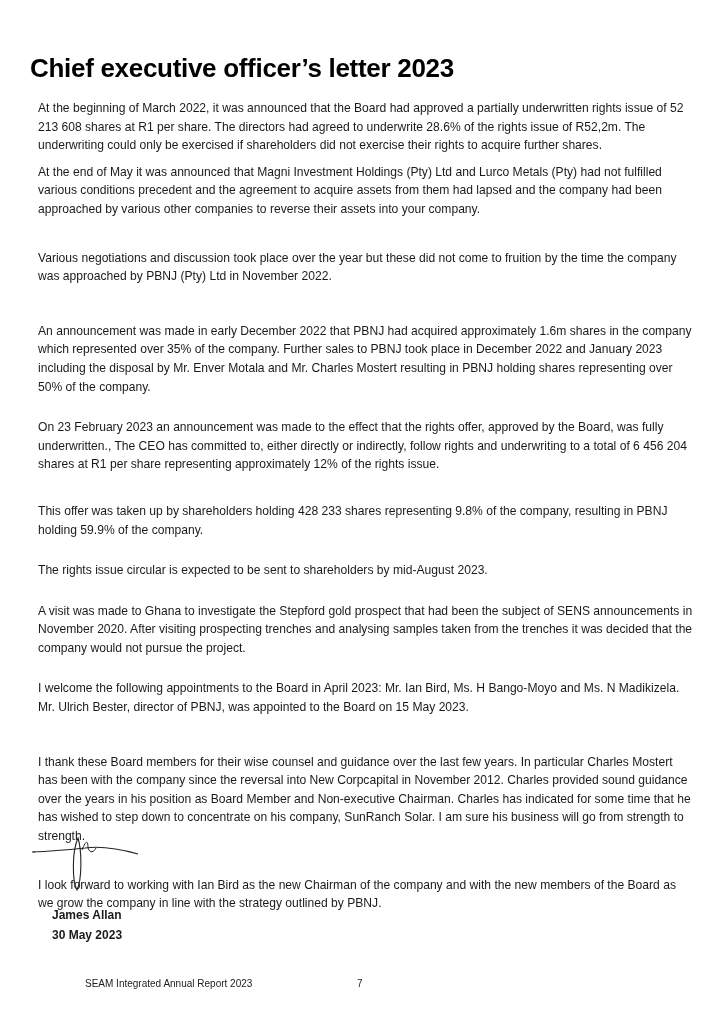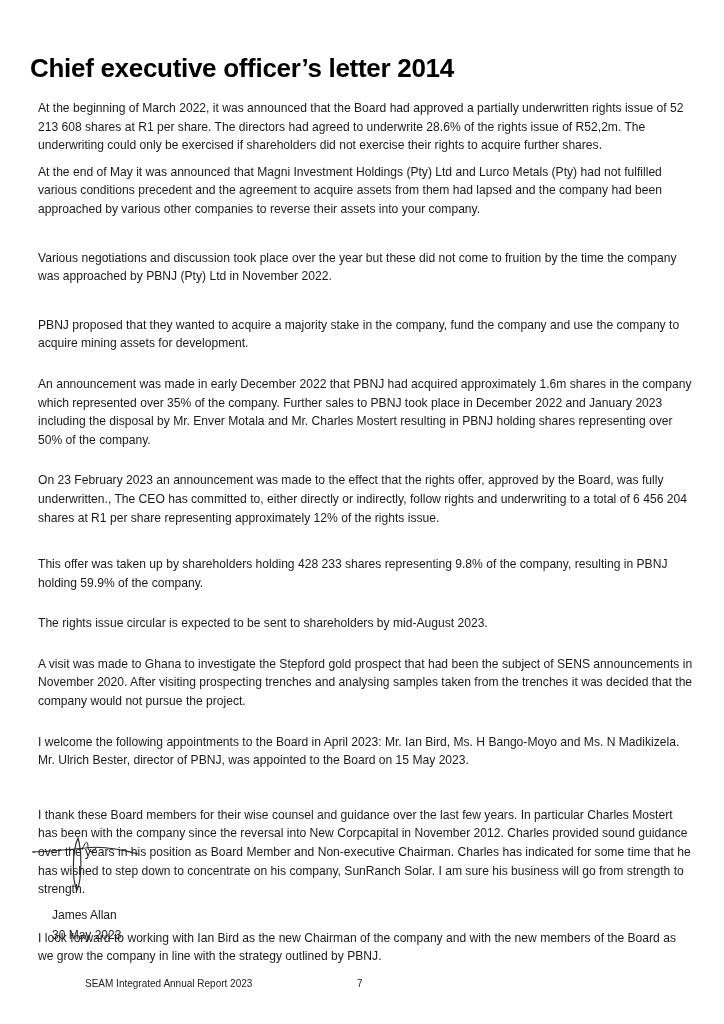--- a/index.html
+++ b/index.html
@@ -7,37 +7,36 @@
          font-family: "Liberation Sans", sans-serif; color: #1a1a1a; }
   .page { position: absolute; left: 30px; top: 0; width: 672px; }
   h1 { position: absolute; top: 53px; left: 0; margin: 0; font-size: 26px;
        font-weight: bold; letter-spacing: -0.3px; color: #000; white-space: nowrap; }
   .body { position: absolute; top: 91px; left: 0; width: 672px; font-size: 12.1px;
           line-height: 18.6px; }
   .body p { margin: 8px; }
   .gap-s { height: 6px; }
   .gap-l { height: 14px; }
   .sig { position: absolute; left: 0; top: 836px; width: 120px; height: 60px; }
-  .signer { position: absolute; left: 22px; top: 905px; font-size: 12px; line-height: 20px; }
+  .signer { position: absolute; left: 22px; top: 905px; font-size: 12px; line-height: 20px; font-weight: bold; }
   .footer { position: absolute; top: 978px; left: 55px; font-size: 10px; color: #222; text-align: right; }
   .footer .pn { position: absolute; left: 272px; top: 0; }
 </style>
 </head>
 <body>
 
 <div class="page">
-  <h1>Chief executive officer’s letter 2014</h1>
+  <h1>Chief executive officer’s letter 2023</h1>
 
   <div class="body">
     <p>At the beginning of March 2022, it was announced that the Board had approved a partially underwritten rights issue of 52 213 608  shares at R1 per share. The directors had agreed to underwrite 28.6% of the rights issue of R52,2m. The underwriting could only be exercised if shareholders did not exercise their rights to acquire further shares.</p>
     <p>At the end of May it was announced that Magni Investment Holdings (Pty) Ltd and Lurco Metals (Pty) had not fulfilled various conditions precedent and the agreement to acquire assets from them had lapsed and the company had been approached by various other companies to reverse their assets into your company.</p>
     <div class="gap-l"></div>
     <p>Various negotiations and discussion took place over the year but these did not come to fruition by the time the company was approached by PBNJ (Pty) Ltd in November 2022.</p>
     <div class="gap-l"></div>
-    <p>PBNJ proposed that they wanted to acquire a majority stake in the company, fund the company and use the company to acquire mining assets for development.</p>
     <div class="gap-s"></div>
     <p>An announcement was made in early December 2022 that PBNJ had acquired approximately 1.6m shares in the company which represented over 35% of the company. Further sales to PBNJ took place in December 2022 and January 2023 including the disposal by Mr. Enver Motala and Mr. Charles Mostert resulting in PBNJ holding shares representing over 50% of the company.</p>
     <div class="gap-s"></div>
     <p>On 23 February 2023 an announcement was made to the effect that the rights offer, approved by the Board, was fully underwritten., The CEO has committed to, either directly or indirectly, follow rights and underwriting to a total of 6 456 204 shares at R1 per share representing approximately 12% of the rights issue.</p>
     <div class="gap-s"></div>
     <div class="gap-s"></div>
     <p>This offer was taken up by shareholders holding 428 233 shares representing 9.8% of the company, resulting in PBNJ holding 59.9% of the company.</p>
     <div class="gap-s"></div>
     <p>The rights issue circular is expected to be sent to shareholders by mid-August 2023.</p>
     <div class="gap-s"></div>

